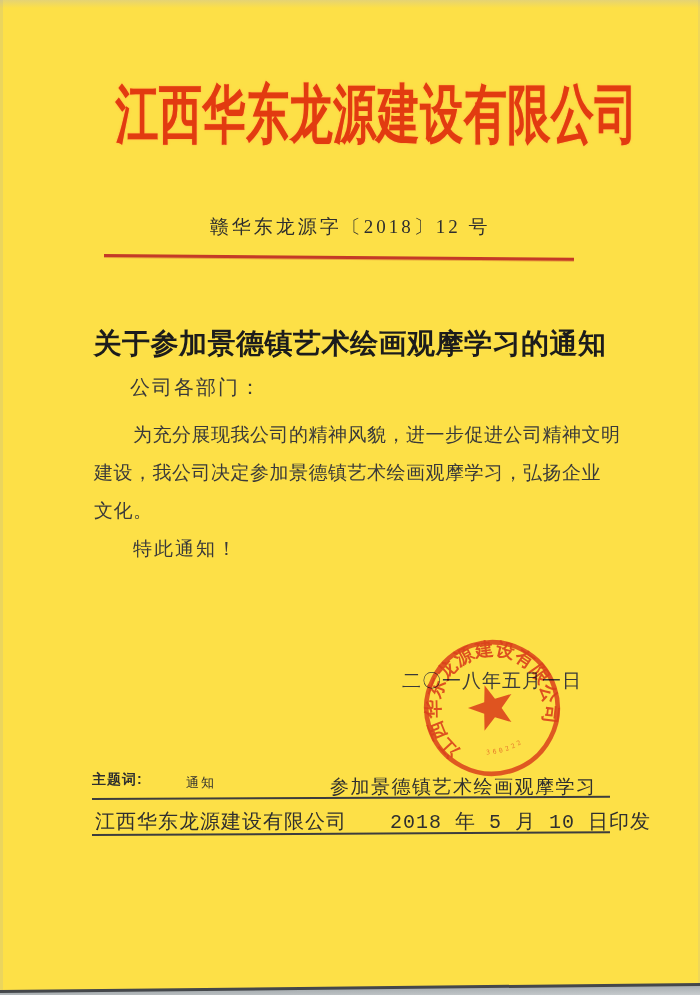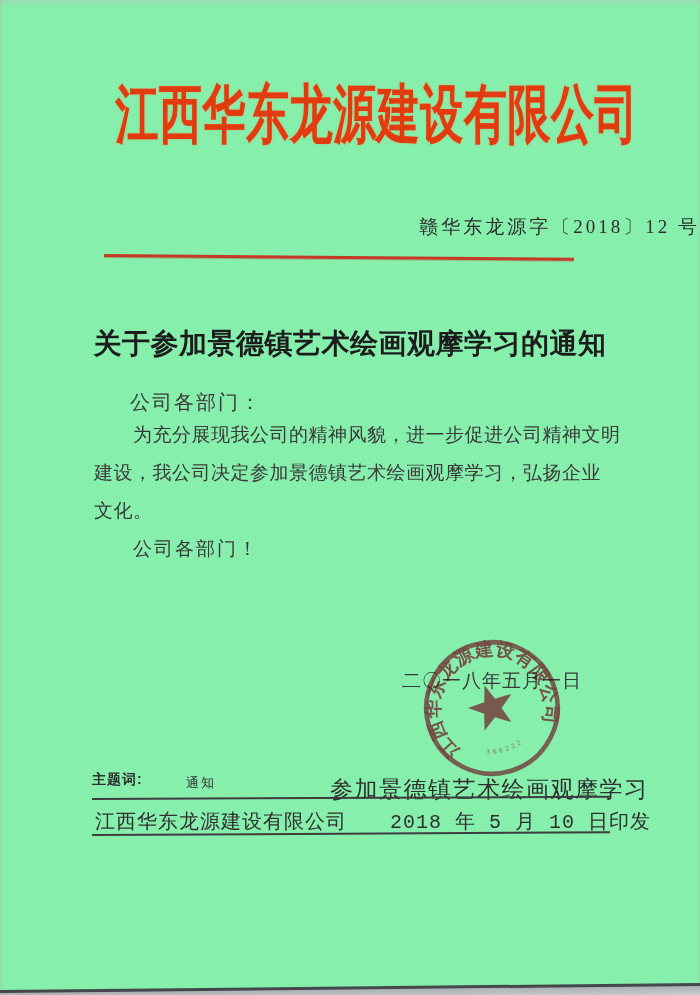--- a/index.html
+++ b/index.html
@@ -6,21 +6,21 @@
     --header-red:#e23b10;
     --rule-red:#c43a27;
     --seal-red:#d93a50;
     --ink:#333333;
   }
   html,body{margin:0;padding:0;background:#888;}
   .page{
     position:relative;
     width:700px;height:995px;
     margin:0 auto;
-    background:#86efac;
+    background:#fde047;
     overflow:hidden;
     font-family:"Liberation Serif","DejaVu Serif",serif;
     color:var(--ink);
   }
   
   .scan-top{position:absolute;top:0;left:0;width:700px;height:8px;
     background:linear-gradient(to bottom,rgba(190,190,190,.38),rgba(190,190,190,0));}
   .scan-left{position:absolute;top:0;left:0;width:3px;height:995px;background:rgba(175,175,175,.22);}
   .scan-right{position:absolute;top:0;right:0;width:2px;height:995px;background:rgba(175,175,175,.18);}
   .scan-bottom-line{position:absolute;top:990px;left:-6px;width:715px;height:4px;
@@ -30,36 +30,36 @@
   
   .company-title{
     position:absolute;top:72px;left:0;width:700px;
     text-align:center;font-size:64px;font-weight:bold;line-height:86px;
     color:var(--header-red);
     transform:scaleX(.67);transform-origin:center;
     text-shadow:0 0 1px rgba(255,120,60,.85), 0 0 3px rgba(255,140,80,.35);
     white-space:nowrap;letter-spacing:1px;
   }
   .doc-number{
-    position:absolute;top:214px;left:0;width:700px;text-align:right;
+    position:absolute;top:214px;left:0;width:700px;text-align:center;
     font-size:19px;letter-spacing:3px;color:#2e2e2e;
   }
   .red-rule{
     position:absolute;top:254px;left:104px;width:470px;height:3px;
     background:var(--rule-red);
     transform:rotate(.45deg);transform-origin:left center;
     box-shadow:0 1px 0 rgba(196,58,39,.35);
   }
   
   .notice-title{
     position:absolute;top:325px;left:0;width:700px;text-align:center;
     font-family:"Liberation Sans","DejaVu Sans",sans-serif;
     font-size:28px;font-weight:bold;letter-spacing:.5px;color:#1c1c1c;
   }
-  .salutation{position:absolute;top:374px;left:130px;font-size:20px;letter-spacing:2px;color:#3a3a3a;margin-top:15px;}
+  .salutation{position:absolute;top:374px;left:130px;font-size:20px;letter-spacing:2px;color:#3a3a3a;}
   .body-line{position:absolute;font-size:19px;letter-spacing:.5px;color:#3a3a3a;white-space:nowrap;}
   .body-line-1{top:422px;left:133px;}
   .body-line-2{top:460px;left:94px;}
   .body-line-3{top:498px;left:94px;}
   .closing{position:absolute;top:536px;left:133px;font-size:19px;letter-spacing:2px;color:#3a3a3a;}
   .issue-date{position:absolute;top:668px;left:402px;font-size:19px;letter-spacing:1px;color:#3a3a3a;z-index:1;white-space:nowrap;}
   
   .seal{
     position:absolute;top:634px;left:418px;width:148px;height:148px;
     mix-blend-mode:multiply;opacity:.92;z-index:2;
@@ -68,21 +68,21 @@
   .seal .ring-text{fill:var(--seal-red);font-size:20px;font-weight:bold;
     font-family:"Liberation Serif","DejaVu Serif",serif;opacity:.9;}
   .seal .star{fill:var(--seal-red);opacity:.88;}
   .seal .code{fill:var(--seal-red);font-size:7px;letter-spacing:3px;opacity:.65;
     font-family:"DejaVu Sans Mono","Liberation Mono",monospace;}
   
   .footer-text{position:absolute;white-space:nowrap;color:#2f2f2f;}
   .subject-label{top:771px;left:92px;font-family:"Liberation Sans","DejaVu Sans",sans-serif;
     font-size:14px;font-weight:bold;letter-spacing:1px;}
   .subject-value{top:774px;left:186px;font-size:13px;letter-spacing:2px;}
-  .subject-topic{top:774px;left:330px;font-size:23px;letter-spacing:1.5px;}
+  .subject-topic{top:774px;left:330px;font-size:19px;letter-spacing:1.5px;}
   .issuer-name{top:808px;left:95px;font-size:20px;letter-spacing:1px;}
   .print-date{top:808px;left:390px;font-size:20px;letter-spacing:1px;font-family:Liberation Mono, monospace;}
   .footer-rule{position:absolute;left:92px;width:518px;height:2px;background:#3d3d3d;transform-origin:left center;}
   .footer-rule-1{top:798px;transform:rotate(-.25deg);}
   .footer-rule-2{top:834px;transform:rotate(-.3deg);}
 </style>
 </head>
 <body>
 
 <div class="page">
@@ -98,21 +98,21 @@
   <div class="red-rule"></div>
 
   <div class="notice-title">关于参加景德镇艺术绘画观摩学习的通知</div>
 
   <div class="salutation">公司各部门：</div>
 
   <div class="body-line body-line-2">建设，我公司决定参加景德镇艺术绘画观摩学习，弘扬企业</div>
   <div class="body-line body-line-1">为充分展现我公司的精神风貌，进一步促进公司精神文明</div>
   <div class="body-line body-line-3">文化。</div>
 
-  <div class="closing">公司各部门！</div>
+  <div class="closing">特此通知！</div>
 
   <div class="issue-date">二〇一八年五月一日</div>
 
   <svg class="seal" viewBox="0 0 160 160">
     <g transform="rotate(-18 80 80)">
       <circle class="ring" cx="80" cy="80" r="71"></circle>
       <path id="sealArc" d="M33.3,112.7 A57,57 0 1 1 126.7,112.7" fill="none"></path>
       <text class="ring-text">
         <textPath href="#sealArc" startOffset="0" textLength="248" lengthAdjust="spacing">江西华东龙源建设有限公司</textPath>
       </text>

